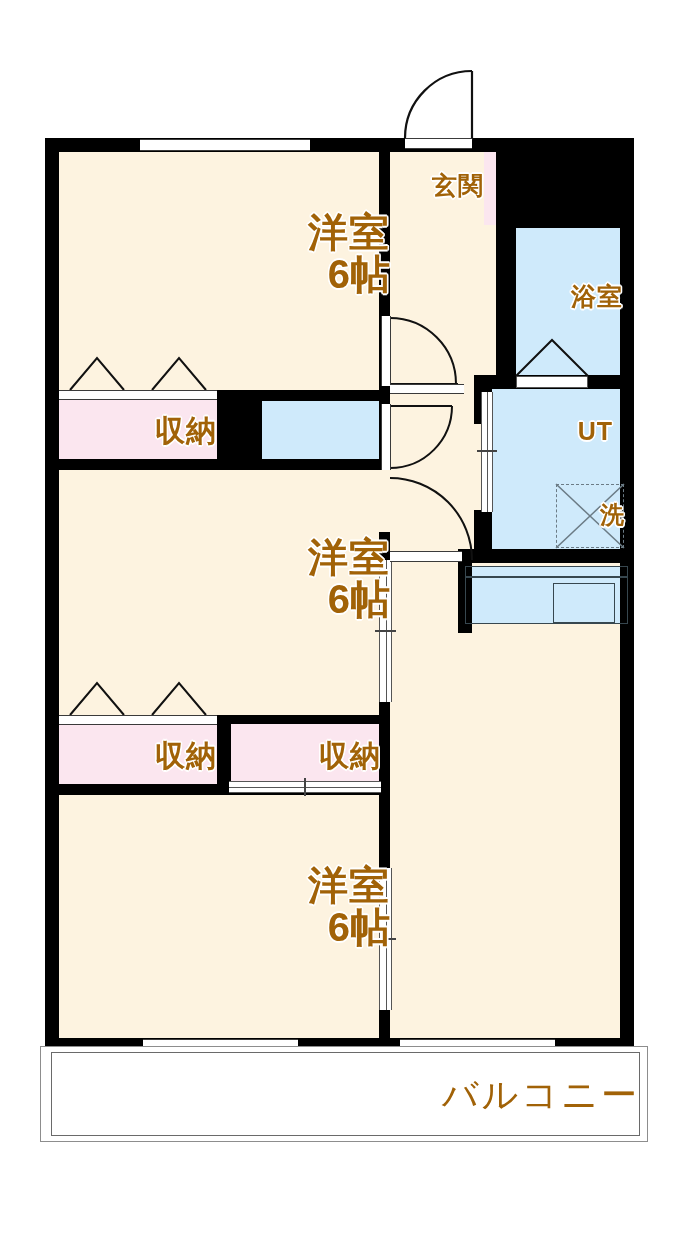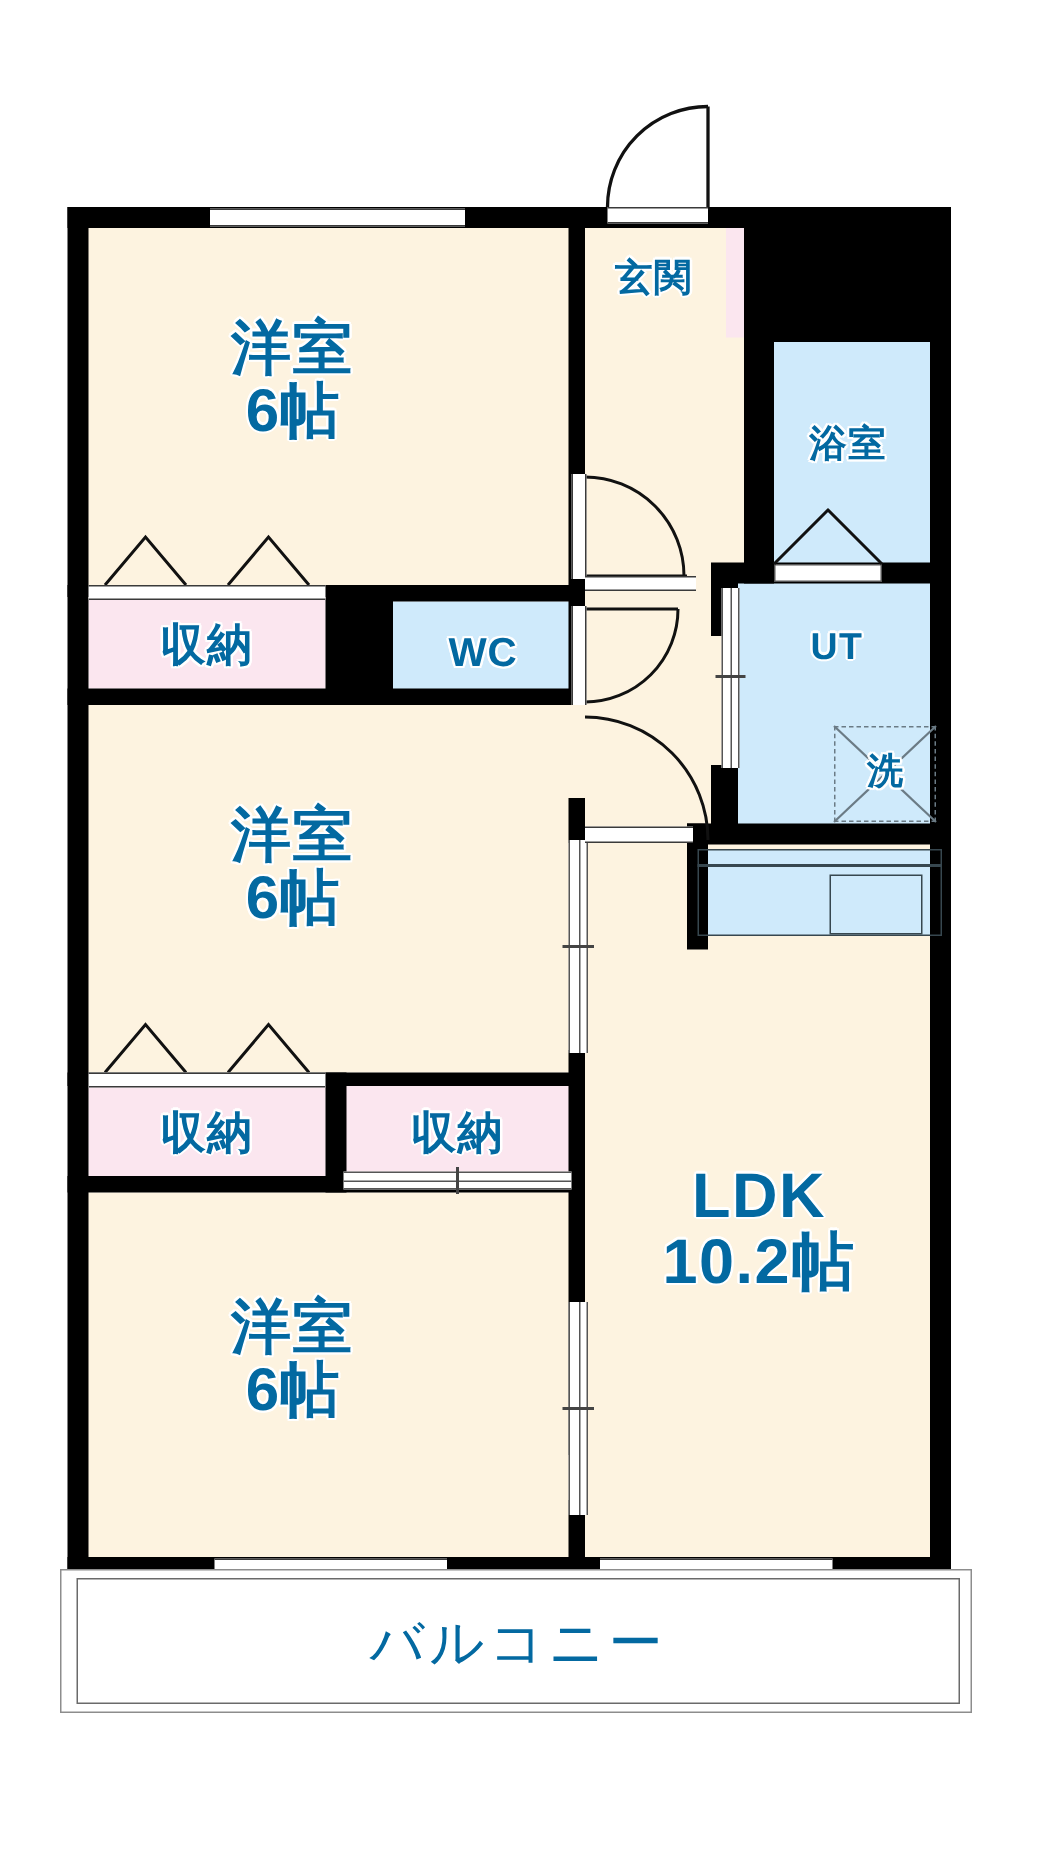--- a/index.html
+++ b/index.html
@@ -23,22 +23,22 @@
   .abs { position: absolute; box-sizing: border-box; }
 
   .wall      { background: #000000; }
   .room      { background: #fdf3e0; }
   .wet       { background: #cfeafb; }
   .closet    { background: #fbe6ef; }
   .white     { background: #ffffff; }
 
   .label {
     position: absolute;
-    color: #0369a1;
-    text-align: center;
+    color: #a16207;
+    text-align: right;
     line-height: 1.04;
     white-space: nowrap;
     font-weight: 700;
     text-shadow:
        1.6px 0 0 #fff, -1.6px 0 0 #fff, 0 1.6px 0 #fff, 0 -1.6px 0 #fff,
        1.2px 1.2px 0 #fff, -1.2px 1.2px 0 #fff, 1.2px -1.2px 0 #fff, -1.2px -1.2px 0 #fff;
     pointer-events: none;
   }
   .l-room    { font-size: 40px; letter-spacing: 1px; }
   .l-roomnum { font-size: 40px; letter-spacing: 0px; }
@@ -254,34 +254,29 @@
   <div class="label l-room" style="left:0px; top:537px; width:390px;">
     <span>洋室</span><br>
     <span class="l-roomnum">6帖</span>
   </div>
 
   <div class="label l-room" style="left:0px; top:865px; width:390px;">
     <span>洋室</span><br>
     <span class="l-roomnum">6帖</span>
   </div>
 
-  <div class="label l-ldk" style="left:392px; top:775px; width:228px;">
-    <span>LDK</span><br>
-    <span class="l-ldknum">10.2帖</span>
-  </div>
 
   <div class="label l-small" style="left:388px; top:172px; width:96px;">玄関</div>
 
   <div class="label l-small" style="left:508px; top:283px; width:115px;">浴室</div>
 
   <div class="label l-small" style="left:503px; top:418px; width:110px;">UT</div>
 
   <div class="label l-sen" style="left:556px; top:503px; width:68px;">洗</div>
 
-  <div class="label l-wc" style="left:258px; top:421px; width:128px;">WC</div>
 
   <div class="label l-closet" style="left:59px; top:415px; width:158px;">収納</div>
   <div class="label l-closet" style="left:59px; top:740px; width:158px;">収納</div>
   <div class="label l-closet" style="left:229px; top:740px; width:152px;">収納</div>
 
   <div class="label l-balcony" style="left:51px; top:1076px; width:589px;">バルコニー</div>
 
 </div>
 
 </body></html>

